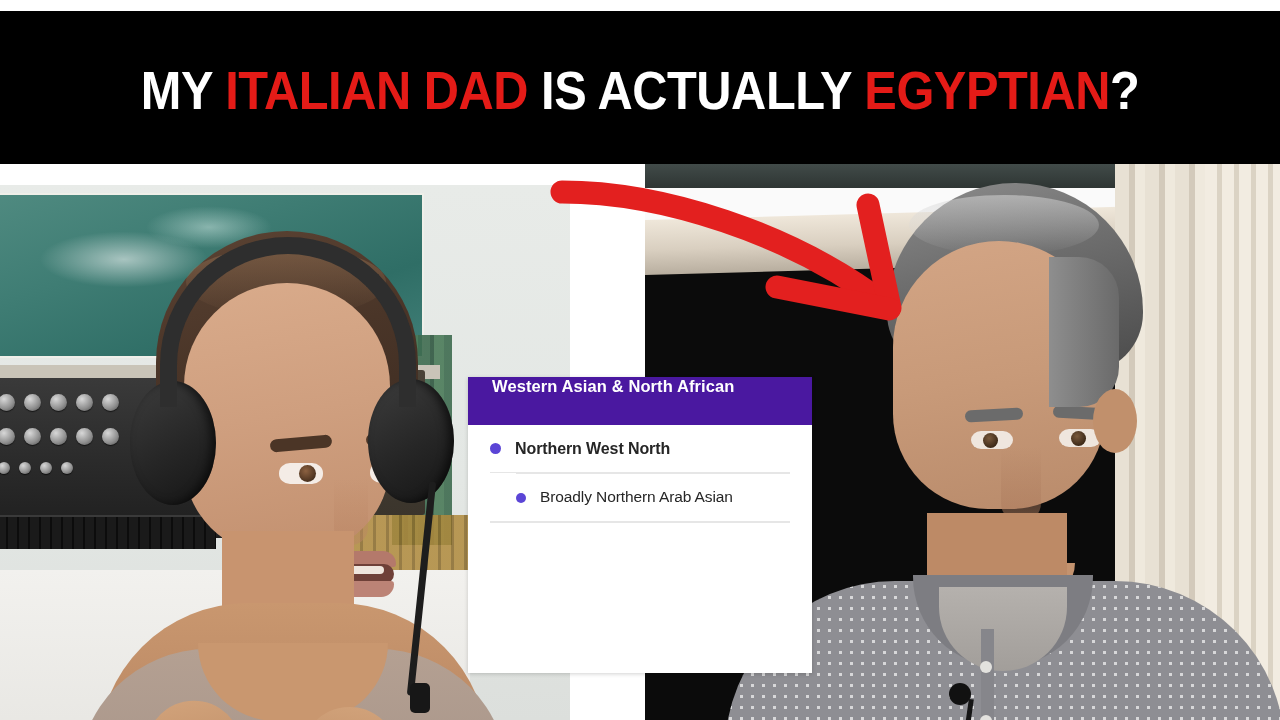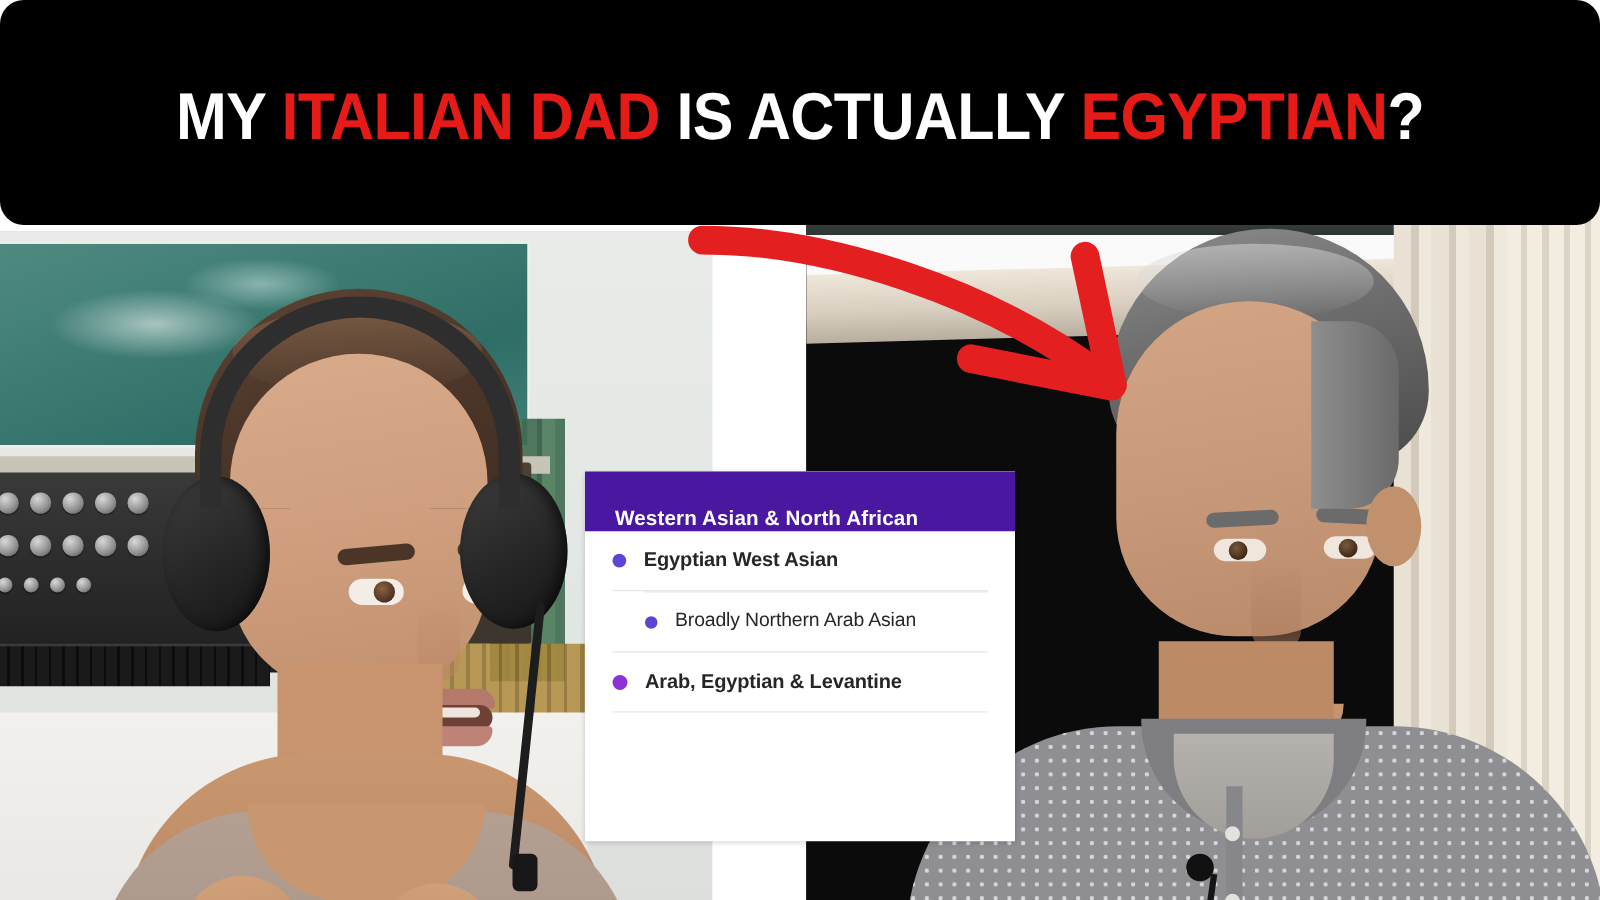--- a/index.html
+++ b/index.html
@@ -4,23 +4,23 @@
 <title>Video Thumbnail</title>
 <style>
   * { margin:0; padding:0; box-sizing:border-box; }
   html,body { width:1280px; height:720px; overflow:hidden; background:#000; }
   body { font-family:"Liberation Sans", sans-serif; }
 
   #stage { position:relative; width:1280px; height:720px; background:#ffffff; overflow:hidden; }
 
   
   #banner {
-    position:absolute; left:0; top:0; width:1280px; height:180px;
+    position:absolute; left:0; top:11px; width:1280px; height:153px;
     background:#000000; z-index:40;
-    display:flex; align-items:center;border-radius:19px;
+    display:flex; align-items:center;
   }
   #banner-title {
     width:100%; text-align:center;
     font-family:"Liberation Sans", sans-serif;
     font-weight:bold; font-size:53px; line-height:1;
     letter-spacing:-0.5px;
     transform:scaleX(0.92); transform-origin:center;
     white-space:nowrap;
     margin-top:6px;
   }
@@ -190,21 +190,21 @@
   
   #arrow-annotation { position:absolute; left:0; top:0; width:1280px; height:720px; z-index:50; pointer-events:none; }
 
   
   #info-card {
     position:absolute; left:468px; top:377px; width:344px; height:296px;
     background:#ffffff; z-index:60; overflow:hidden;
     box-shadow:0 1px 4px rgba(0,0,0,.18);
   }
   #card-header {
-    height:48px; background:#4a18a0; display:flex; align-items:flex-end;
+    height:48px; background:#4a18a0; display:flex; align-items:flex-start;
     padding:0 0 0 24px;
   }
   #card-header-title {
     color:#ffffff; font-family:"Liberation Sans", sans-serif;
     font-weight:bold; font-size:16.5px; letter-spacing:.1px;
   }
   #card-body { padding:0; }
   .card-row { position:relative; display:flex; align-items:center; padding:0 18px 0 0; }
   .card-row.level-1 { min-height:47px; padding-left:22px; }
   .card-row.level-2 { min-height:47px; padding-left:48px; }
@@ -357,36 +357,32 @@
   </svg>
 
   <div id="info-card">
     <div id="card-header">
       <span id="card-header-title">Western Asian &amp; North African</span>
     </div>
     <div id="card-body">
 
       <div class="card-row level-1">
         <span class="bullet b1"></span>
-        <span class="row-label bold">Egyptian West Asian</span>
+        <span class="row-label bold">Northern West North</span>
       </div>
       <div class="row-sep"></div>
 
       <div class="row-sep indent"></div>
 
       <div class="card-row level-2">
         <span class="bullet b2"></span>
         <span class="row-label">Broadly Northern Arab Asian</span>
       </div>
       <div class="row-sep"></div>
 
-      <div class="card-row level-1">
-        <span class="bullet b3"></span>
-        <span class="row-label bold">Arab, Egyptian &amp; Levantine</span>
-      </div>
       <div class="row-sep"></div>
     </div>
   </div>
 
   <div id="banner">
     <div id="banner-title">
       <span class="tw">MY </span><span class="tr">ITALIAN DAD </span><span class="tw">IS ACTUALLY </span><span class="tr">EGYPTIAN</span><span class="tw">?</span>
     </div>
   </div>
 

